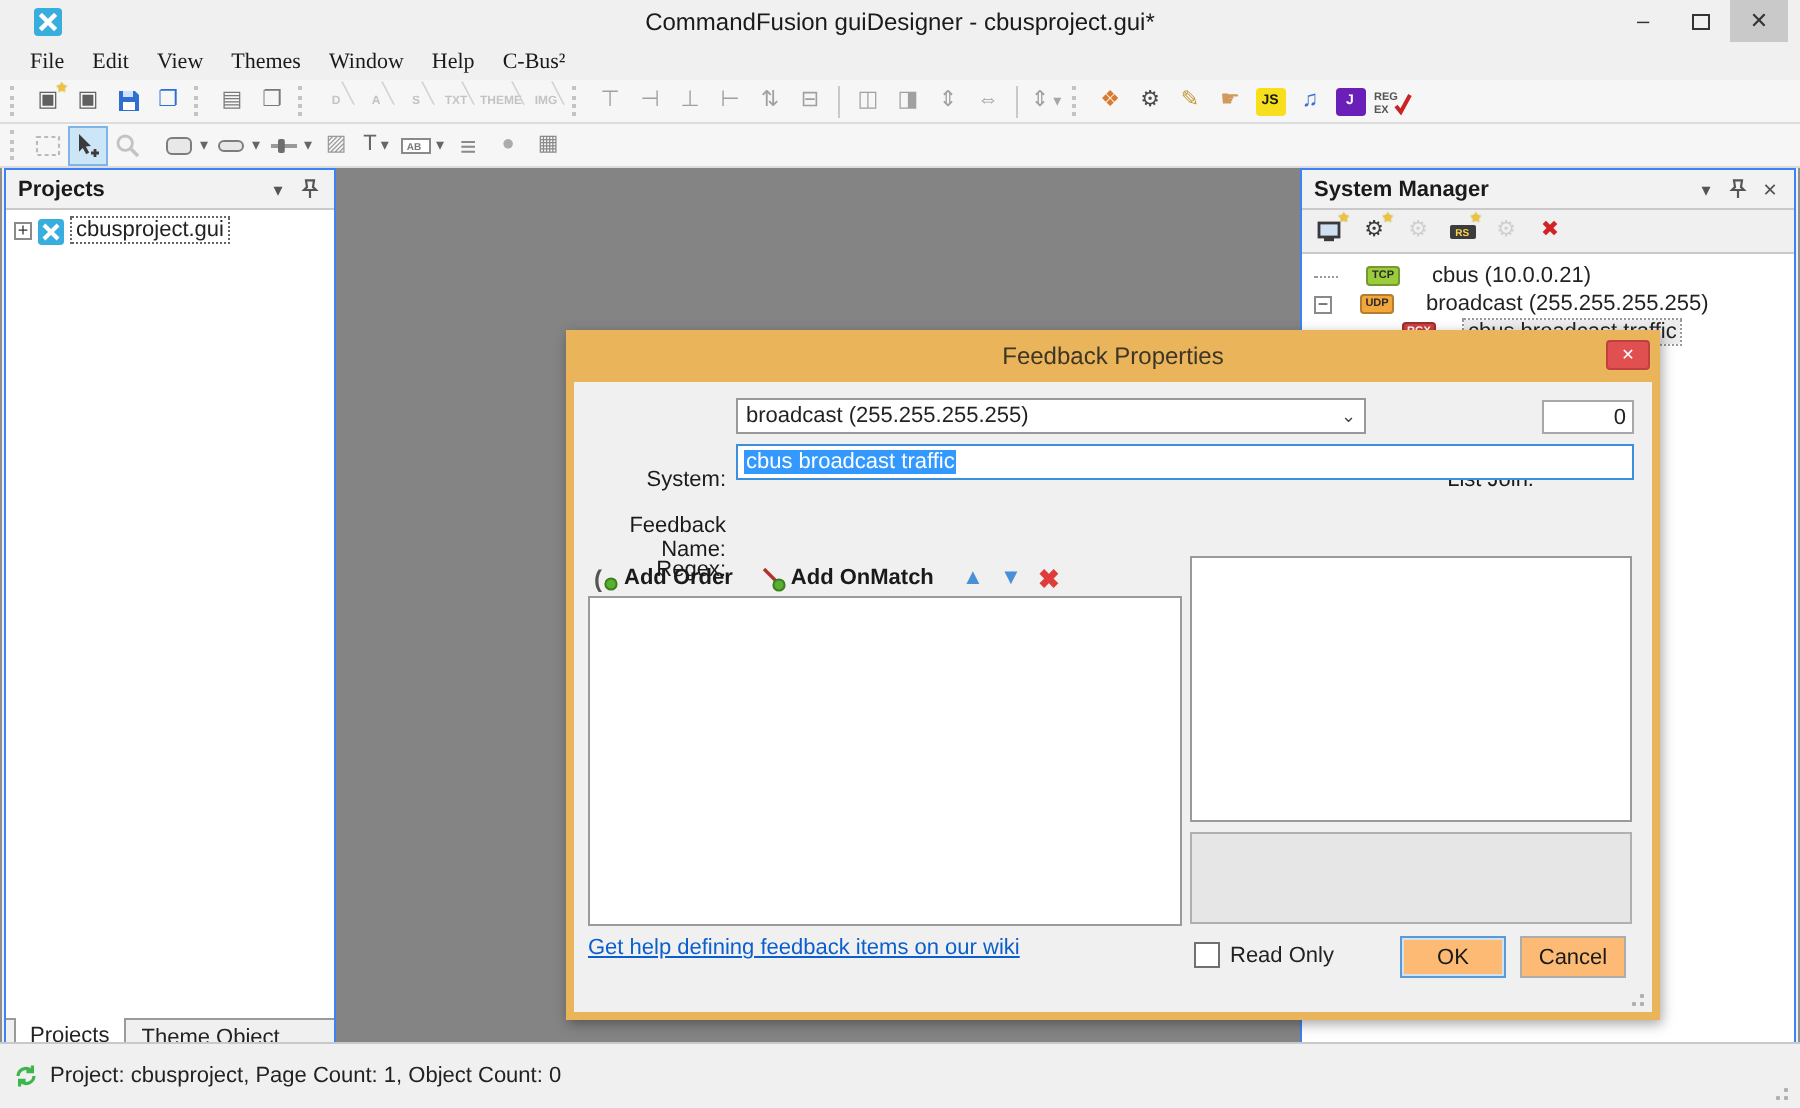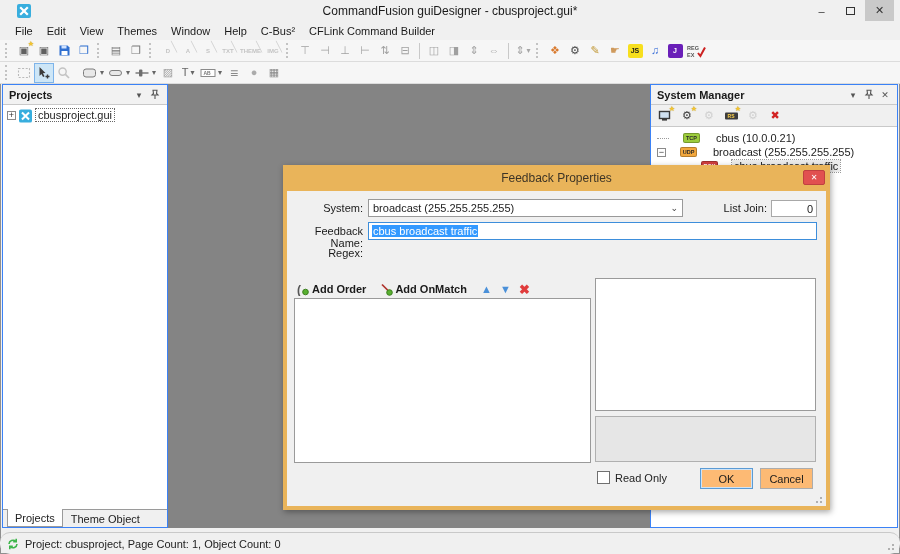--- a/index.html
+++ b/index.html
@@ -18,21 +18,21 @@
   .titlebar { position:absolute; left:0; top:0; right:0; height:22px; background:#f0f0f0; display:flex; align-items:center; }
   .app-icon { margin-left:17px; width:15px; height:15px; display:flex; }
   .title-text { position:absolute; left:0; right:0; text-align:center; font-size:12px; color:#1a1a1a; }
   .win-controls { position:absolute; right:6px; top:0; height:22px; display:flex; }
   .win-btn { width:29px; height:21px; display:flex; align-items:center; justify-content:center; font-size:11px; color:#333; }
   .win-btn.close { background:#c9c9c9; }
   .win-btn .maxbox { width:9px; height:8px; border:1px solid #333; display:block; }
 
   
   .menubar { position:absolute; left:0; top:22px; right:0; height:18px; display:flex; align-items:center; padding-left:8px; background:#f0f0f0; }
-  .menu-item { padding:2px 7px; color:#1a1a1a; }
+  .menu-item { padding:2px 7px; color:#1a1a1a;font-family:Liberation Serif, serif; }
 
   
   .toolbar { position:absolute; left:0; right:0; height:22px; background:#f6f6f6; border-bottom:1px solid #dcdcdc; display:flex; align-items:center; padding-left:2px; }
   .toolbar.row1 { top:40px; }
   .toolbar.row2 { top:62px; }
   .tb-grip { width:5px; height:15px; border-left:2px dotted #c3c3c3; margin:0 4px 0 3px; }
   .tb-sep { width:1px; height:16px; background:#c9c9c9; margin:0 4px; }
   .tb-btn { position:relative; height:20px; min-width:20px; display:flex; align-items:center; justify-content:center; padding:0 1px; border:1px solid transparent; }
   .tb-btn.selected { background:#cde6f7; border-color:#7eb4ea; }
   .tb-btn.disabled { opacity:.55; }
@@ -69,31 +69,31 @@
   
   .sm-toolbar { height:22px; background:#f0f0f0; border-bottom:1px solid #c9c9c9; display:flex; align-items:center; padding-left:4px; gap:2px; }
   .sm-tree { padding-top:4px; }
   .sm-row { display:flex; align-items:center; gap:14px; height:14px; }
   .conn { width:12px; border-top:1px dotted #9a9a9a; flex:none; }
   .badge { flex:none; min-width:17px; height:10px; border-radius:2px; font-size:5.5px; font-weight:bold; display:flex; align-items:center; justify-content:center; padding:0 1px; border:1px solid rgba(0,0,0,.25); }
   .sm-row .lbl { padding:0 2px; }
   .sm-row .lbl.sel-lbl { background:#ececec; outline:1px dotted #9a9a9a; }
 
   
-  .statusbar { position:absolute; left:0; right:0; bottom:0; height:22px; background:#f0f0f0; border-top:1px solid #c9c9c9; display:flex; align-items:center; padding-left:7px; gap:6px;border-radius:10px; }
+  .statusbar { position:absolute; left:0; right:0; bottom:0; height:33px; background:#f0f0f0; border-top:1px solid #c9c9c9; display:flex; align-items:center; padding-left:7px; gap:6px; }
   .statusbar .grip-dots { position:absolute; right:3px; bottom:3px; width:10px; height:10px;
      background: radial-gradient(circle at 2px 8px,#b0b0b0 1px,transparent 1.2px), radial-gradient(circle at 6px 8px,#b0b0b0 1px,transparent 1.2px), radial-gradient(circle at 6px 4px,#b0b0b0 1px,transparent 1.2px); }
 
   
   .dialog { position:absolute; left:283px; top:165px; width:547px; height:345px; background:#e9b45a; z-index:50; box-shadow:1px 2px 6px rgba(0,0,0,.35); }
   .dlg-title { height:26px; display:flex; align-items:center; justify-content:center; position:relative; font-size:12px; color:#3e3526; }
   .dlg-close { position:absolute; right:5px; top:5px; width:22px; height:15px; background:#e15050; border:1px solid #c04040; border-radius:2px; color:#fff; font-size:8px; display:flex; align-items:center; justify-content:center; }
   .dlg-body { position:absolute; left:4px; right:4px; top:26px; bottom:4px; background:#f0f0f0; }
 
-  .fld-label { position:absolute; text-align:right; color:#1a1a1a; }
+  .fld-label { position:absolute; text-align:right; color:#1a1a1a;margin-top:32px; }
   .combo { position:absolute; height:18px; background:#fff; border:1px solid #999; display:flex; align-items:center; padding:0 4px; }
   .combo .caret { margin-left:auto; font-size:9px; color:#444; }
   .tbox { position:absolute; height:17px; background:#fff; border:1px solid #a8a8a8; display:flex; align-items:center; padding:0 3px; }
   .tbox.focused { border-color:#3d8edb; height:18px; }
   .tbox .seltext { background:#3399ff; color:#fff; padding:0 1px; }
   .tbox.num { justify-content:flex-end; }
 
   .fpo-bar { position:absolute; display:flex; align-items:center; gap:4px; }
   .fpo-btn { display:flex; align-items:center; gap:2px; color:#1a1a1a; font-weight:bold; font-size:11px; }
   .mini { width:15px; height:14px; display:flex; align-items:center; justify-content:center; }
@@ -133,21 +133,20 @@
 </div>
 
 <div class="menubar">
     <div class="menu-item">File</div>
     <div class="menu-item">Edit</div>
     <div class="menu-item">View</div>
     <div class="menu-item">Themes</div>
     <div class="menu-item">Window</div>
     <div class="menu-item">Help</div>
     <div class="menu-item">C-Bus²</div>
-    <div class="menu-item">CFLink Command Builder</div>
   </div>
 
 <div class="toolbar row1">
     <span class="tb-grip"></span>
     <span class="tb-btn">
       <span class="tb-glyph" style="color: rgb(96, 96, 96);">▣</span>
       <span class="star">★</span>
     </span>
     <span class="tb-btn">
       <span class="tb-glyph" style="color: rgb(96, 96, 96);">▣</span>
@@ -499,20 +498,21 @@
       </span>
       <span class="mini arrow-up" style="margin-left:8px;">▲</span>
       <span class="mini arrow-down">▼</span>
       <span class="mini del-x">✖</span>
     </div>
 
     <div class="listbox" style="left:7px;top:107px;width:297px;height:165px;"></div>
     <div class="listbox" style="left:308px;top:87px;width:221px;height:133px;"></div>
     <div class="graybox" style="left:308px;top:225px;width:221px;height:46px;"></div>
 
+    <span class="wiki-link" style="left:7px;top:277px;">Get help defining feedback items on our wiki</span>
 
     <div class="chk-row" style="left:310px;top:280px;">
       <span class="cb"></span>
       <span>Read Only</span>
     </div>
 
     <span class="btn ok" style="left:413px;top:277px;">OK</span>
     <span class="btn" style="left:473px;top:277px;">Cancel</span>
     <span class="dlg-grip"></span>
   </div>

